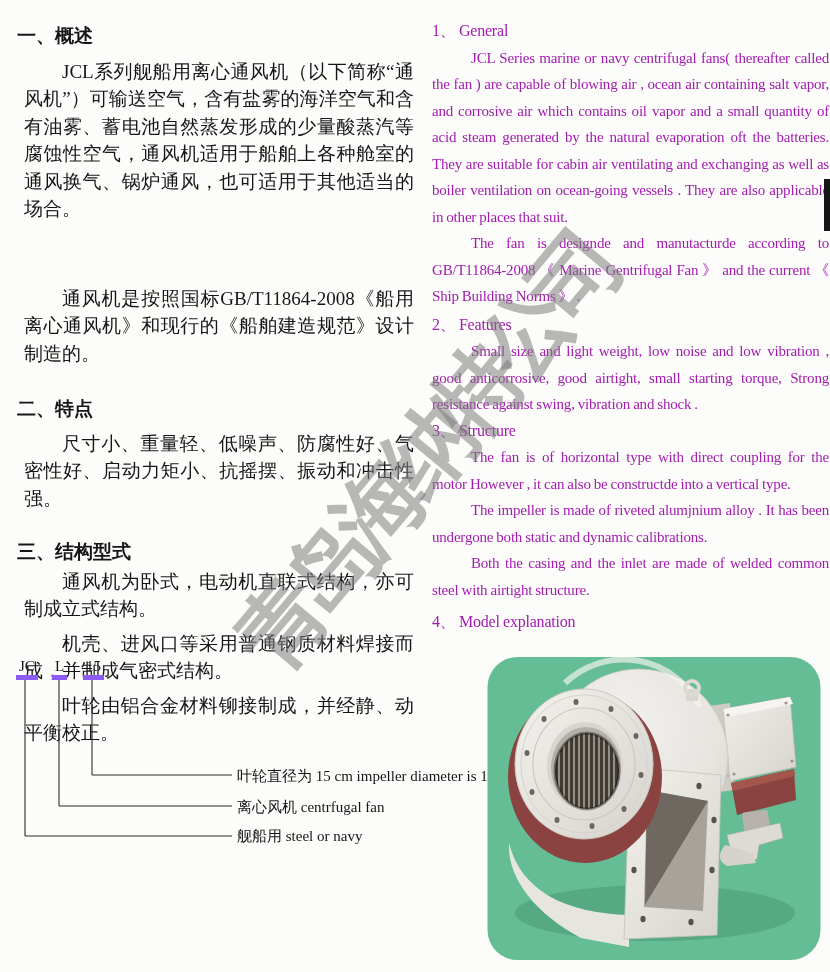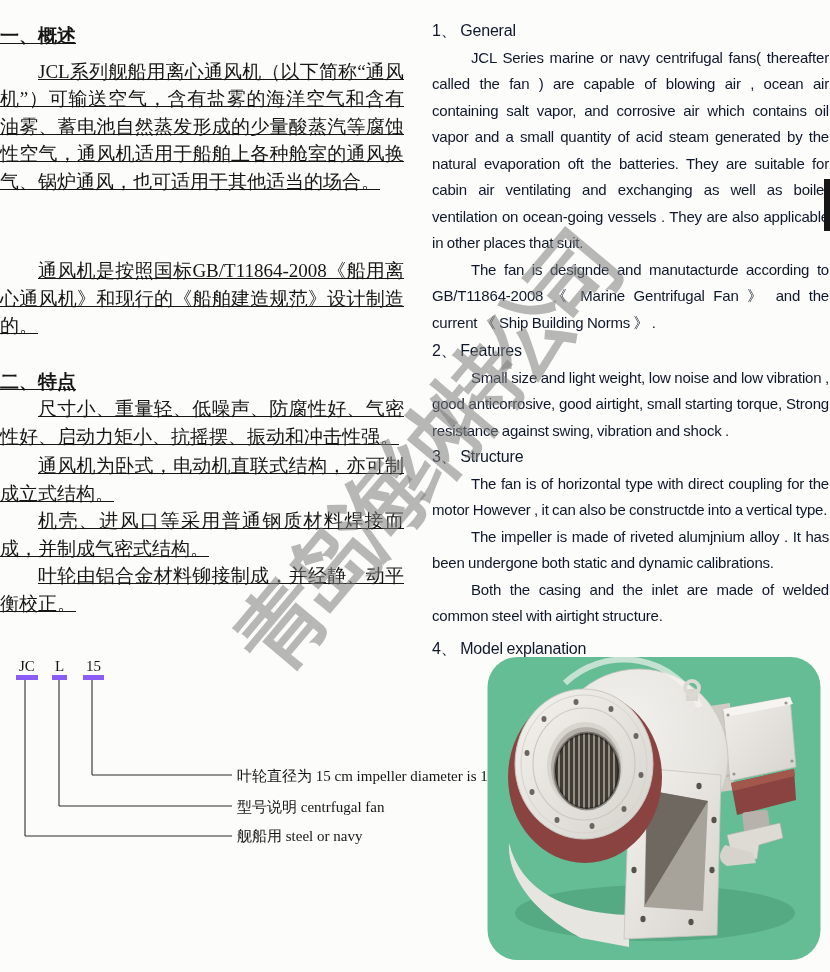--- a/index.html
+++ b/index.html
@@ -12,31 +12,31 @@
   .watermark{
     position:absolute; left:426px; top:454px;
     transform:translate(-50%,-50%) rotate(-50deg);
     font-family:"Liberation Sans", sans-serif;
     font-size:88px; font-weight:bold; letter-spacing:-12px;
     color:rgba(125,125,125,0.55); white-space:nowrap;
     z-index:5; pointer-events:none;
   }
   
   .col-left{
-    position:absolute; left:0; top:22px; width:404px; z-index:1;
-    font-size:19px; line-height:27.5px; text-align:justify;text-decoration:underline;
+    position:absolute; left:17px; top:22px; width:404px; z-index:1;
+    font-size:19px; line-height:27.5px; text-align:justify;
   }
   .col-left h3{margin:0; font-size:19px; font-weight:bold;}
-  .col-left p{margin:0; text-indent:2em;}
+  .col-left p{margin:7px; text-indent:2em;}
   
   .col-right{
     position:absolute; left:432px; top:18px; width:397px; z-index:1;
-    font-family:Liberation Sans, sans-serif;
+    font-family:Liberation Serif, serif;
     font-size:15px; line-height:26.5px; letter-spacing:-0.2px; word-spacing:-0.5px;
-    color:#0f172a; text-align:justify;
+    color:#a21caf; text-align:justify;
   }
   .col-right h3{margin:0; font-size:16px; font-weight:normal;}
   .col-right p{margin:0; text-indent:2.6em;}
   
   .diagram-lines{position:absolute; left:0; top:655px; z-index:1;}
   .model-code{
     position:absolute; z-index:2; font-size:15px; line-height:17px;
     border-bottom:5px solid #8b5cf6; padding:0 3px;
     font-family:"Liberation Serif", serif;
   }
@@ -58,20 +58,21 @@
 <div class="page">
 
   <div class="watermark">青岛海纳特公司</div>
 
   <div class="col-left">
     <h3>一、概述</h3>
     <p style="margin-top:8px">JCL系列舰船用离心通风机（以下简称“通风机”）可输送空气，含有盐雾的海洋空气和含有油雾、蓄电池自然蒸发形成的少量酸蒸汽等腐蚀性空气，通风机适用于船舶上各种舱室的通风换气、锅炉通风，也可适用于其他适当的场合。</p>
     <p style="margin-top:62px">通风机是按照国标GB/T11864-2008《船用离心通风机》和现行的《船舶建造规范》设计制造的。</p>
     <h3 style="margin-top:28px">二、特点</h3>
     <p>尺寸小、重量轻、低噪声、防腐性好、气密性好、启动力矩小、抗摇摆、振动和冲击性强。</p>
+    <h3 style="margin-top:26px">三、结构型式</h3>
     <p style="margin-top:2px">通风机为卧式，电动机直联式结构，亦可制成立式结构。</p>
     <p>机壳、进风口等采用普通钢质材料焊接而成，并制成气密式结构。</p>
     <p>叶轮由铝合金材料铆接制成，并经静、动平衡校正。</p>
   </div>
 
   <div class="col-right">
     <h3>1、 General</h3>
     <p>JCL Series marine or navy centrifugal fans( thereafter called the fan ) are capable of blowing air , ocean air containing salt vapor, and corrosive air which contains oil vapor and a small quantity of acid steam generated by the natural evaporation oft the batteries. They are suitable for cabin air ventilating and exchanging as well as boiler ventilation on ocean-going vessels . They are also applicable in other places that suit.</p>
     <p>The fan is designde and manutacturde according to GB/T11864-2008 《 Marine Gentrifugal Fan 》 and the current 《 Ship Building Norms 》 .</p>
     <h3 style="margin-top:2px">2、 Features</h3>
@@ -90,21 +91,21 @@
       <line x1="92" y1="23" x2="92" y2="120"></line>
       <line x1="92" y1="120" x2="232" y2="120"></line>
       <line x1="59" y1="151" x2="232" y2="151"></line>
       <line x1="25" y1="181" x2="232" y2="181"></line>
     </g>
   </svg>
   <span class="model-code" style="left:16px; top:658px;">JC</span>
   <span class="model-code" style="left:52px; top:658px;">L</span>
   <span class="model-code" style="left:83px; top:658px;">15</span>
   <span class="model-label" style="top:767px;">叶轮直径为 15 cm impeller diameter is 15cm</span>
-  <span class="model-label" style="top:798px;">型号说明 centrfugal fan</span>
+  <span class="model-label" style="top:798px;">离心风机 centrfugal fan</span>
   <span class="model-label" style="top:827px;">舰船用 steel or navy</span>
 
   <svg class="product-photo" width="343" height="310" viewBox="0 0 343 310">
     <defs>
       <clipPath id="photoClip">
           <rect x="0.5" y="2" width="333" height="303" rx="30"></rect>
         </clipPath>
       <clipPath id="impClip">
           <ellipse cx="100" cy="116" rx="32" ry="38"></ellipse>
         </clipPath>

